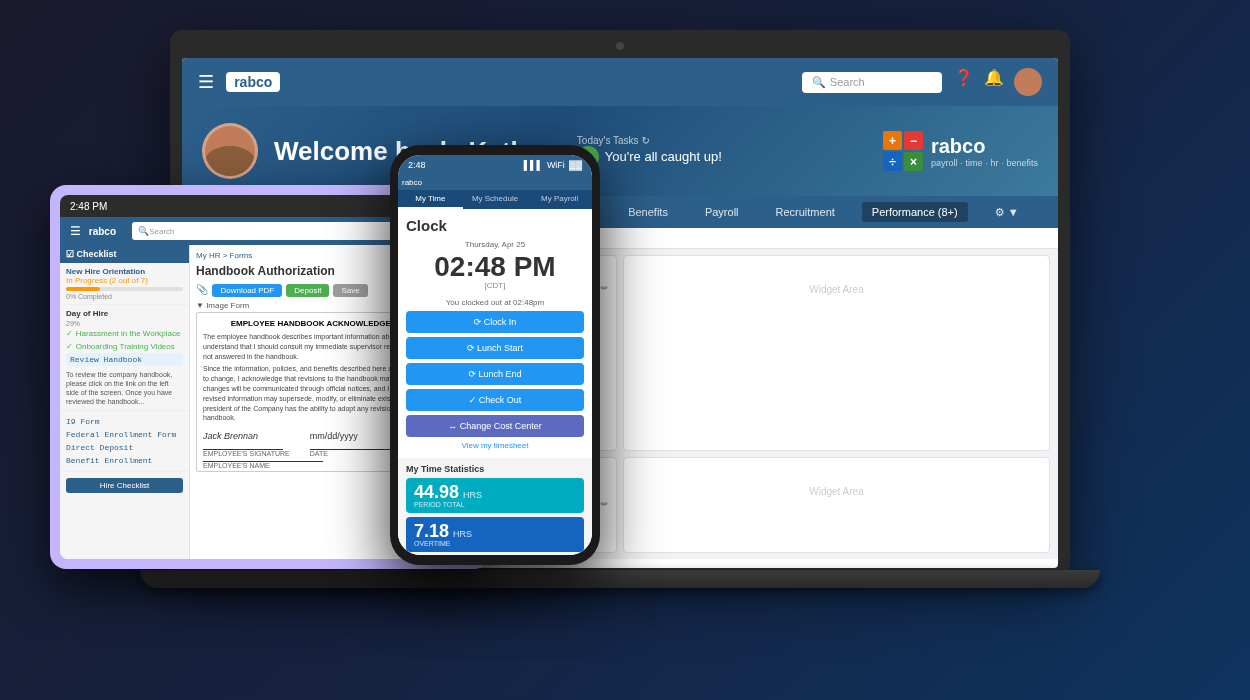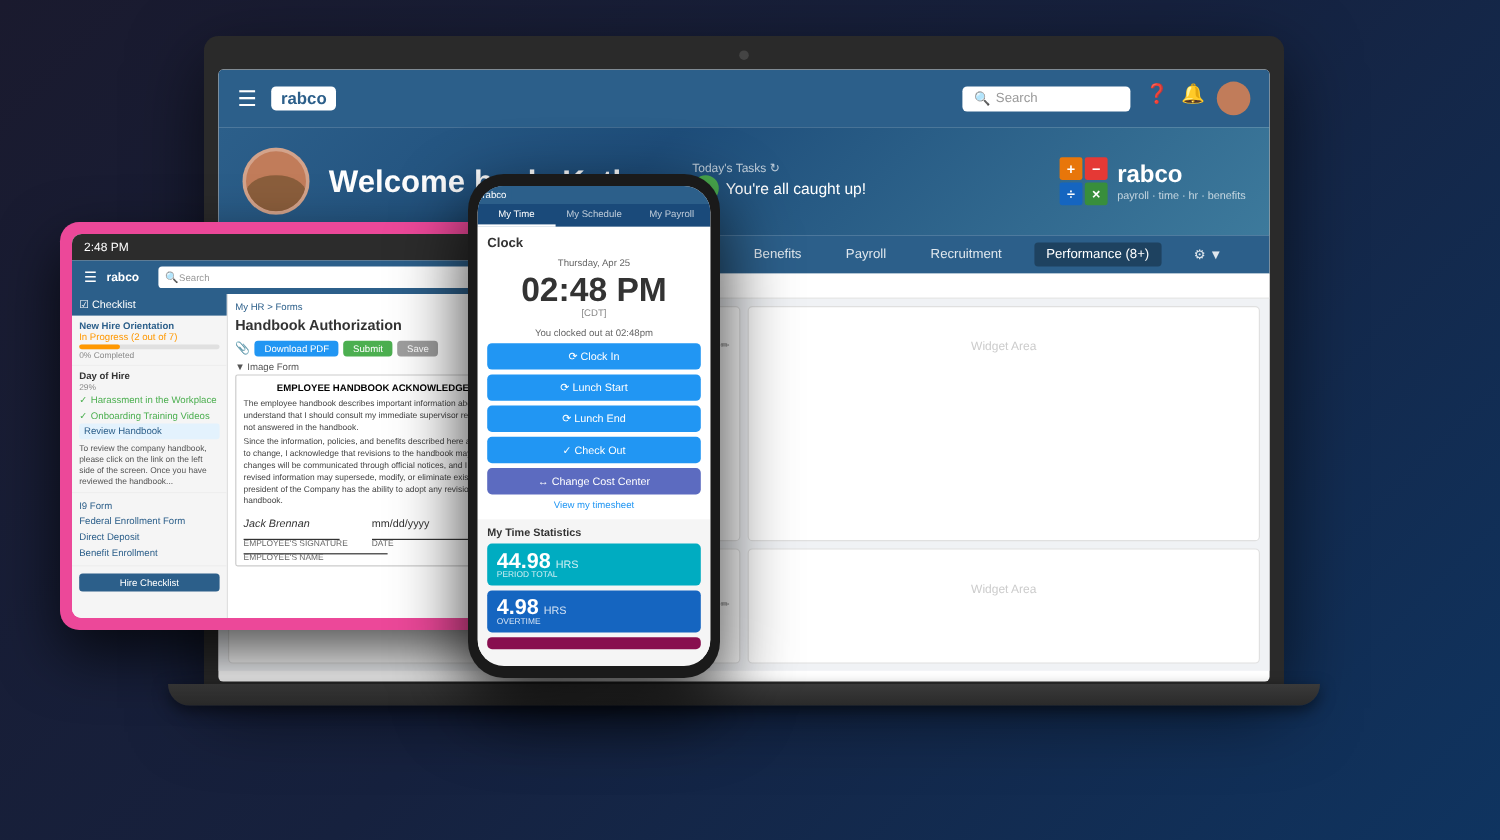--- a/index.html
+++ b/index.html
@@ -286,22 +286,22 @@
     .tablet {
       position: absolute;
       width: 440px;
       height: 340px;
       top: 185px;
       left: 50px;
       z-index: 10;
     }
     .tablet-body {
       width: 440px;
-      height: 340px;
-      background: #ec4899;
+      height: 384px;
+      background: #c4b5fd;
       border-radius: 16px;
       padding: 10px;
       box-shadow: 0 20px 50px rgba(0,0,0,0.7);
     }
     .tablet-screen {
       width: 100%;
       height: 100%;
       background: #fff;
       border-radius: 8px;
       overflow: hidden;
@@ -348,21 +348,21 @@
       background: #f5f5f5;
       border-right: 1px solid #e0e0e0;
       font-size: 9px;
       overflow: hidden;
     }
     .sidebar-header {
       background: #2c5f8a;
       color: white;
       padding: 4px 6px;
       font-size: 9px;
-      font-weight: normal;
+      font-weight: bold;
     }
     .sidebar-section {
       padding: 4px 6px;
       border-bottom: 1px solid #eee;
     }
     .sidebar-section-title {
       font-weight: bold;
       color: #333;
       margin-bottom: 2px;
       font-size: 8px;
@@ -377,20 +377,21 @@
       background: #ff9800;
       height: 4px;
       border-radius: 2px;
       width: 29%;
     }
     .sidebar-item-link {
       color: #2c5f8a;
       font-size: 8px;
       padding: 2px 0;
       cursor: pointer;
+      font-family: Liberation Mono, monospace;
     }
     .sidebar-item-link.active {
       background: #e3f2fd;
       padding: 2px 4px;
       border-radius: 2px;
     }
     .sidebar-item-check {
       color: #4CAF50;
       font-size: 8px;
       padding: 2px 0;
@@ -504,21 +505,21 @@
     }
     .phone-nav-item.active {
       color: white;
       border-bottom: 2px solid white;
     }
     .phone-content {
       padding: 8px;
       background: white;
     }
     .phone-section-title {
-      font-size: 11px;
+      font-size: 15px;
       font-weight: bold;
       color: #333;
       margin-bottom: 6px;
     }
     .phone-time-display {
       text-align: center;
       padding: 4px 0;
     }
     .phone-date {
       font-size: 8px;
@@ -793,21 +794,21 @@
             <div style="background:#2c5f8a;color:white;border-radius:3px;padding:3px 6px;font-size:8px;text-align:center;cursor:pointer;">Hire Checklist</div>
           </div>
         </div>
 
         <div class="tablet-main">
           <div class="tablet-breadcrumb">My HR &gt; Forms</div>
           <div class="tablet-doc-title">Handbook Authorization</div>
           <div class="tablet-doc-toolbar">
             <span style="color:#888;font-size:10px;">📎</span>
             <div class="tablet-btn blue">Download PDF</div>
-            <div class="tablet-btn green">Submit</div>
+            <div class="tablet-btn green">Deposit</div>
             <div class="tablet-btn grey">Save</div>
           </div>
 
           <div style="font-size:8px;color:#555;margin-bottom:2px;display:flex;align-items:center;gap:8px;">
             <span>▼ Image Form</span>
             <span style="margin-left:auto;">Page 1 of 1</span>
             <span>121%</span>
           </div>
           <div class="doc-preview">
             <div class="doc-title-center">EMPLOYEE HANDBOOK ACKNOWLEDGEMENT FORM</div>
@@ -833,20 +834,28 @@
         </div>
       </div>
     </div>
   </div>
 </div>
 
 <div class="phone">
   <div class="phone-body">
     <div class="phone-screen">
 
+      <div class="phone-status-bar">
+        <span>2:48</span>
+        <div style="display:flex;gap:4px;">
+          <span>▌▌▌</span>
+          <span>WiFi</span>
+          <span>▓▓</span>
+        </div>
+      </div>
 
       <div class="phone-nav">
         <div style="background:#2c5f8a;color:white;font-size:8px;padding:3px 4px;">rabco</div>
       </div>
       <div style="display:flex;background:#1a4a7a;">
         <div class="phone-nav-item active">My Time</div>
         <div class="phone-nav-item">My Schedule</div>
         <div class="phone-nav-item">My Payroll</div>
       </div>
 
@@ -870,21 +879,21 @@
         <div class="phone-stats-title">My Time Statistics</div>
         <div class="stat-card teal">
           <div style="display:flex;align-items:baseline;gap:4px;">
             <span class="stat-number">44.98</span>
             <span style="color:rgba(255,255,255,0.8);font-size:9px;">HRS</span>
           </div>
           <div class="stat-label">PERIOD TOTAL</div>
         </div>
         <div class="stat-card dark-blue">
           <div style="display:flex;align-items:baseline;gap:4px;">
-            <span class="stat-number">4.98</span>
+            <span class="stat-number">7.18</span>
             <span style="color:rgba(255,255,255,0.8);font-size:9px;">HRS</span>
           </div>
           <div class="stat-label">OVERTIME</div>
         </div>
         <div class="stat-card maroon">
           
           
         </div>
       </div>
     </div>

